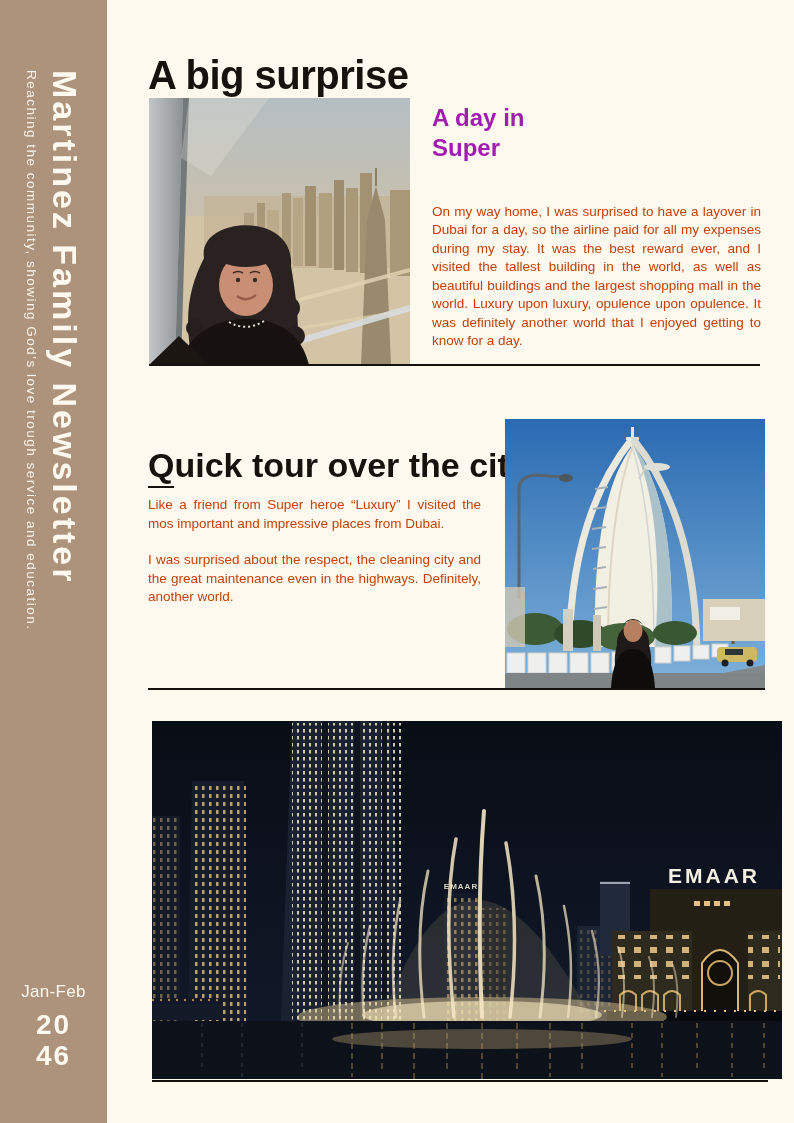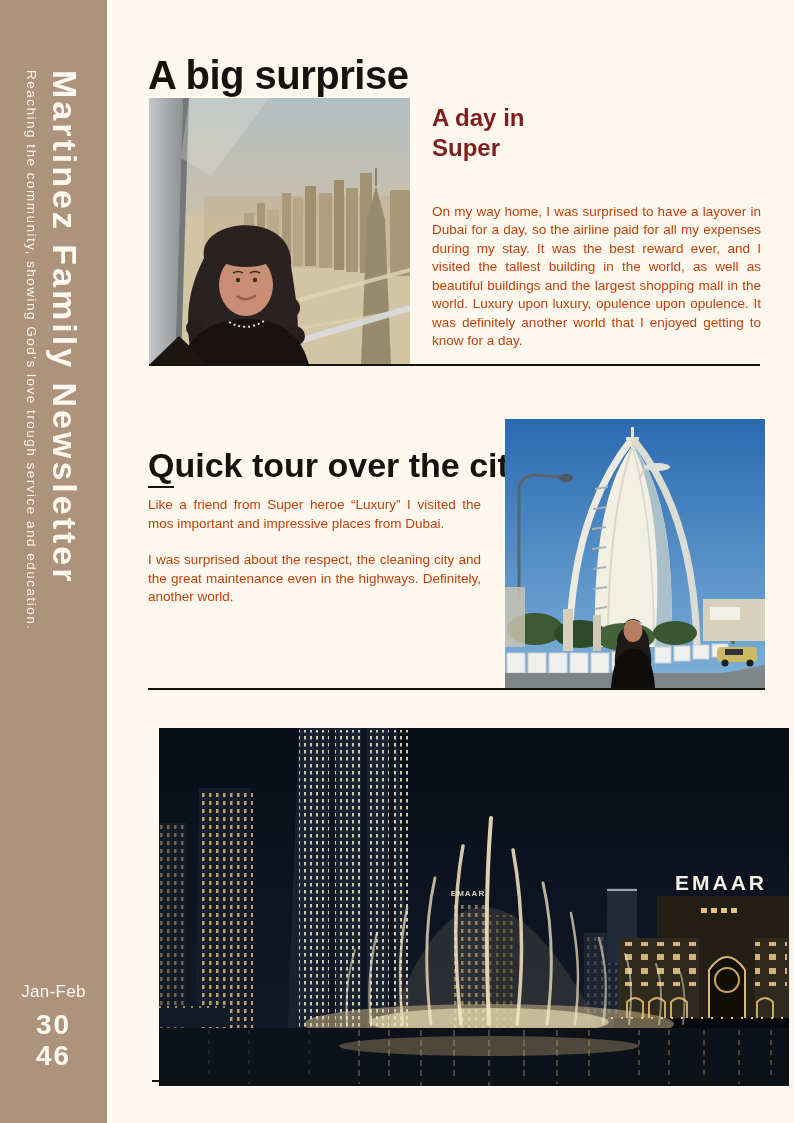--- a/index.html
+++ b/index.html
@@ -16,42 +16,42 @@
   
   .main-title{position:absolute;left:148px;top:26px;font-size:40px;font-weight:700;
               color:#16120d;letter-spacing:-.5px;}
   .photo{position:absolute;display:block;}
   .photo svg{display:block;}
   .rule{position:absolute;border-top:2px solid #16120d;height:0;}
   .rule1{left:149px;top:364px;width:611px;}
   .rule2{left:148px;top:688px;width:617px;}
   .rule3{left:152px;top:1080px;width:616px;}
   .day-heading{position:absolute;left:432px;top:103px;font-size:24px;font-weight:700;
-               color:#7f1d1d;line-height:30px;}
+               color:#a21caf;line-height:30px;}
   .body-text{font-size:13.5px;line-height:18.5px;color:#c2410c;text-align:justify;}
   .day-body{position:absolute;left:432px;top:189px;width:329px;}
   .tour-heading{position:absolute;left:148px;top:418px;font-size:34px;font-weight:700;
                 color:#16120d;}
   .tour-heading .initial{display:inline-block;border-bottom:2.5px solid #16120d;padding-bottom:1px;}
   .tour-text{position:absolute;left:148px;top:496px;width:333px;}
   .tour-text p{margin:0 0 18px 0;}
 </style>
 </head>
 <body>
 
 <div class="page">
 
   <aside class="sidebar">
     <div class="vtext">
       <div class="v-title">Martinez Family Newsletter</div>
       <div class="v-tagline">Reaching the community, showing God's love trough service and education.</div>
     </div>
     <div class="issue">
       <div class="issue-months">Jan-Feb</div>
-      <div class="issue-year">30</div>
+      <div class="issue-year">20</div>
       <div class="issue-year">46</div>
     </div>
   </aside>
 
   <h1 class="main-title">A big surprise</h1>
 
   <figure class="photo" style="left:149px;top:98px;width:261px;height:267px;margin:0;">
     <svg width="261" height="267" viewBox="0 0 261 267">
       <defs>
         <linearGradient id="p1sky" x1="0" y1="0" x2="0" y2="1">
@@ -193,21 +193,21 @@
       <g>
         <path d="M112,226 C110,200 146,200 144,226 C148,240 146,252 143,258 L113,258 C110,252 108,240 112,226 Z" fill="#1f1a17"></path>
         <ellipse cx="128" cy="212" rx="9.5" ry="11" fill="#b67f61"></ellipse>
         <path d="M118,206 Q128,196 138,206 Q134,200 128,200 Q122,200 118,206 Z" fill="#1f1a17"></path>
         <path d="M106,269 C108,240 116,230 128,230 C140,230 148,240 150,269 Z" fill="#0f0d0c"></path>
       </g>
     </svg>
   </figure>
   <div class="rule rule2"></div>
 
-  <figure class="photo" style="left:148px;top:717px;width:630px;height:358px;margin:11px;">
+  <figure class="photo" style="left:148px;top:717px;width:630px;height:358px;margin:4px;">
     <svg width="630" height="358" viewBox="0 0 630 358">
       <defs>
         <linearGradient id="p3sky" x1="0" y1="0" x2="0" y2="1">
           <stop offset="0" stop-color="#090d16"></stop>
             <stop offset="1" stop-color="#121a2b"></stop>
         </linearGradient>
         <pattern id="w1" width="7" height="8" patternUnits="userSpaceOnUse">
           <rect x="1" y="1" width="2.5" height="4" fill="#d9b877" opacity=".85"></rect>
         </pattern>
         <pattern id="w2" width="6" height="7" patternUnits="userSpaceOnUse">

